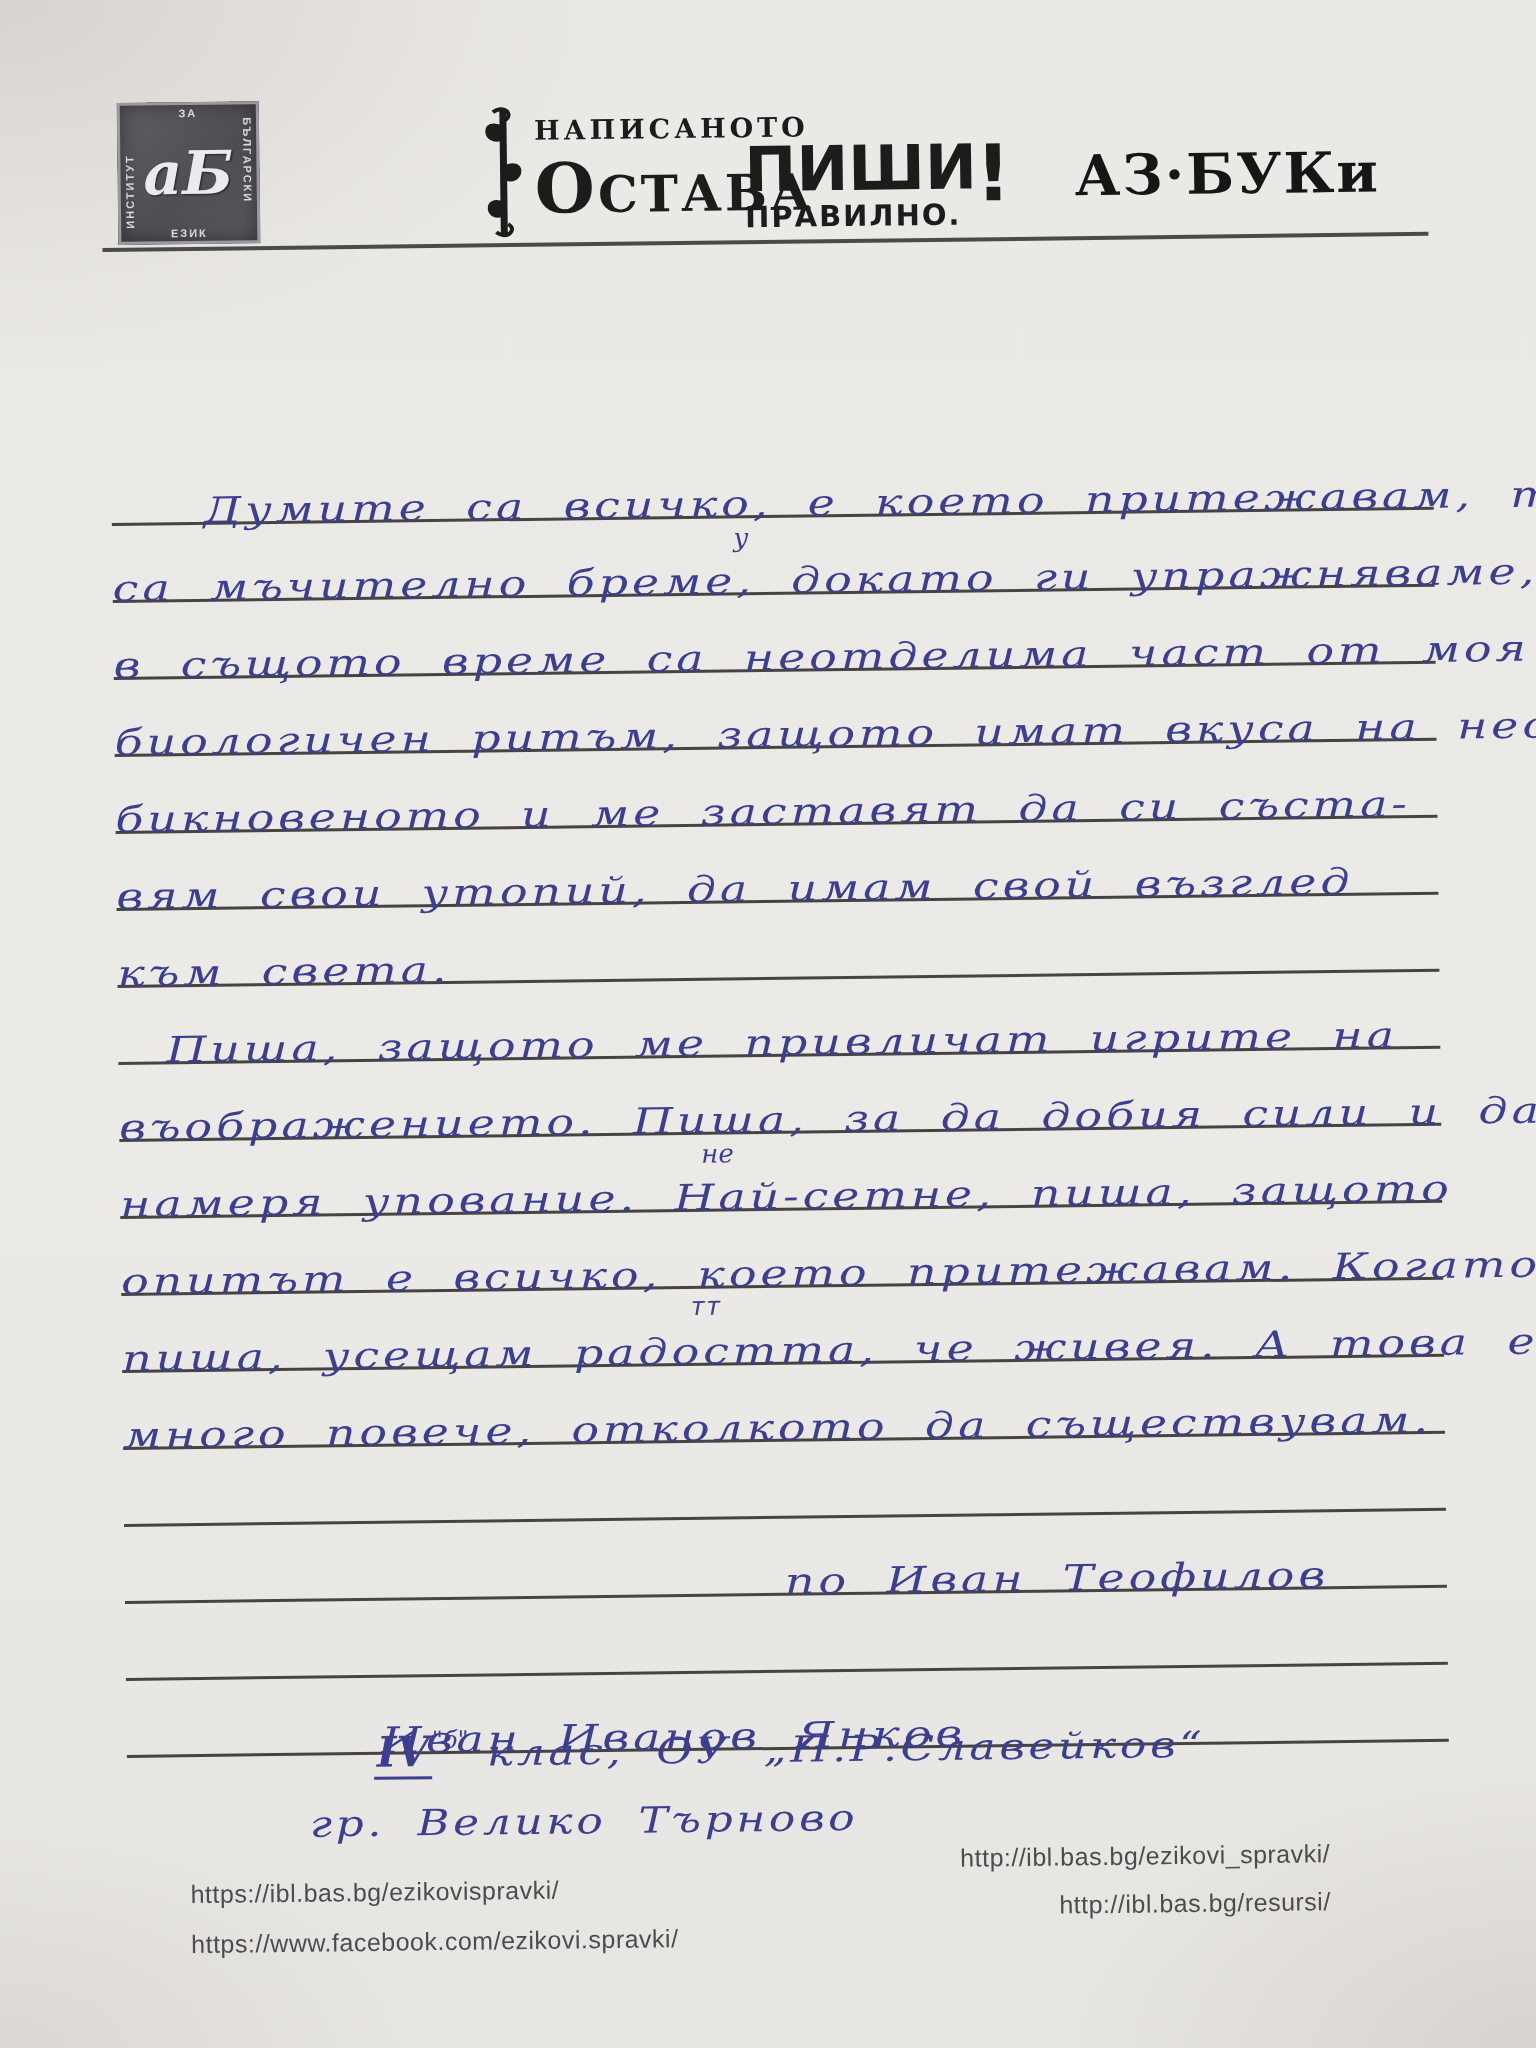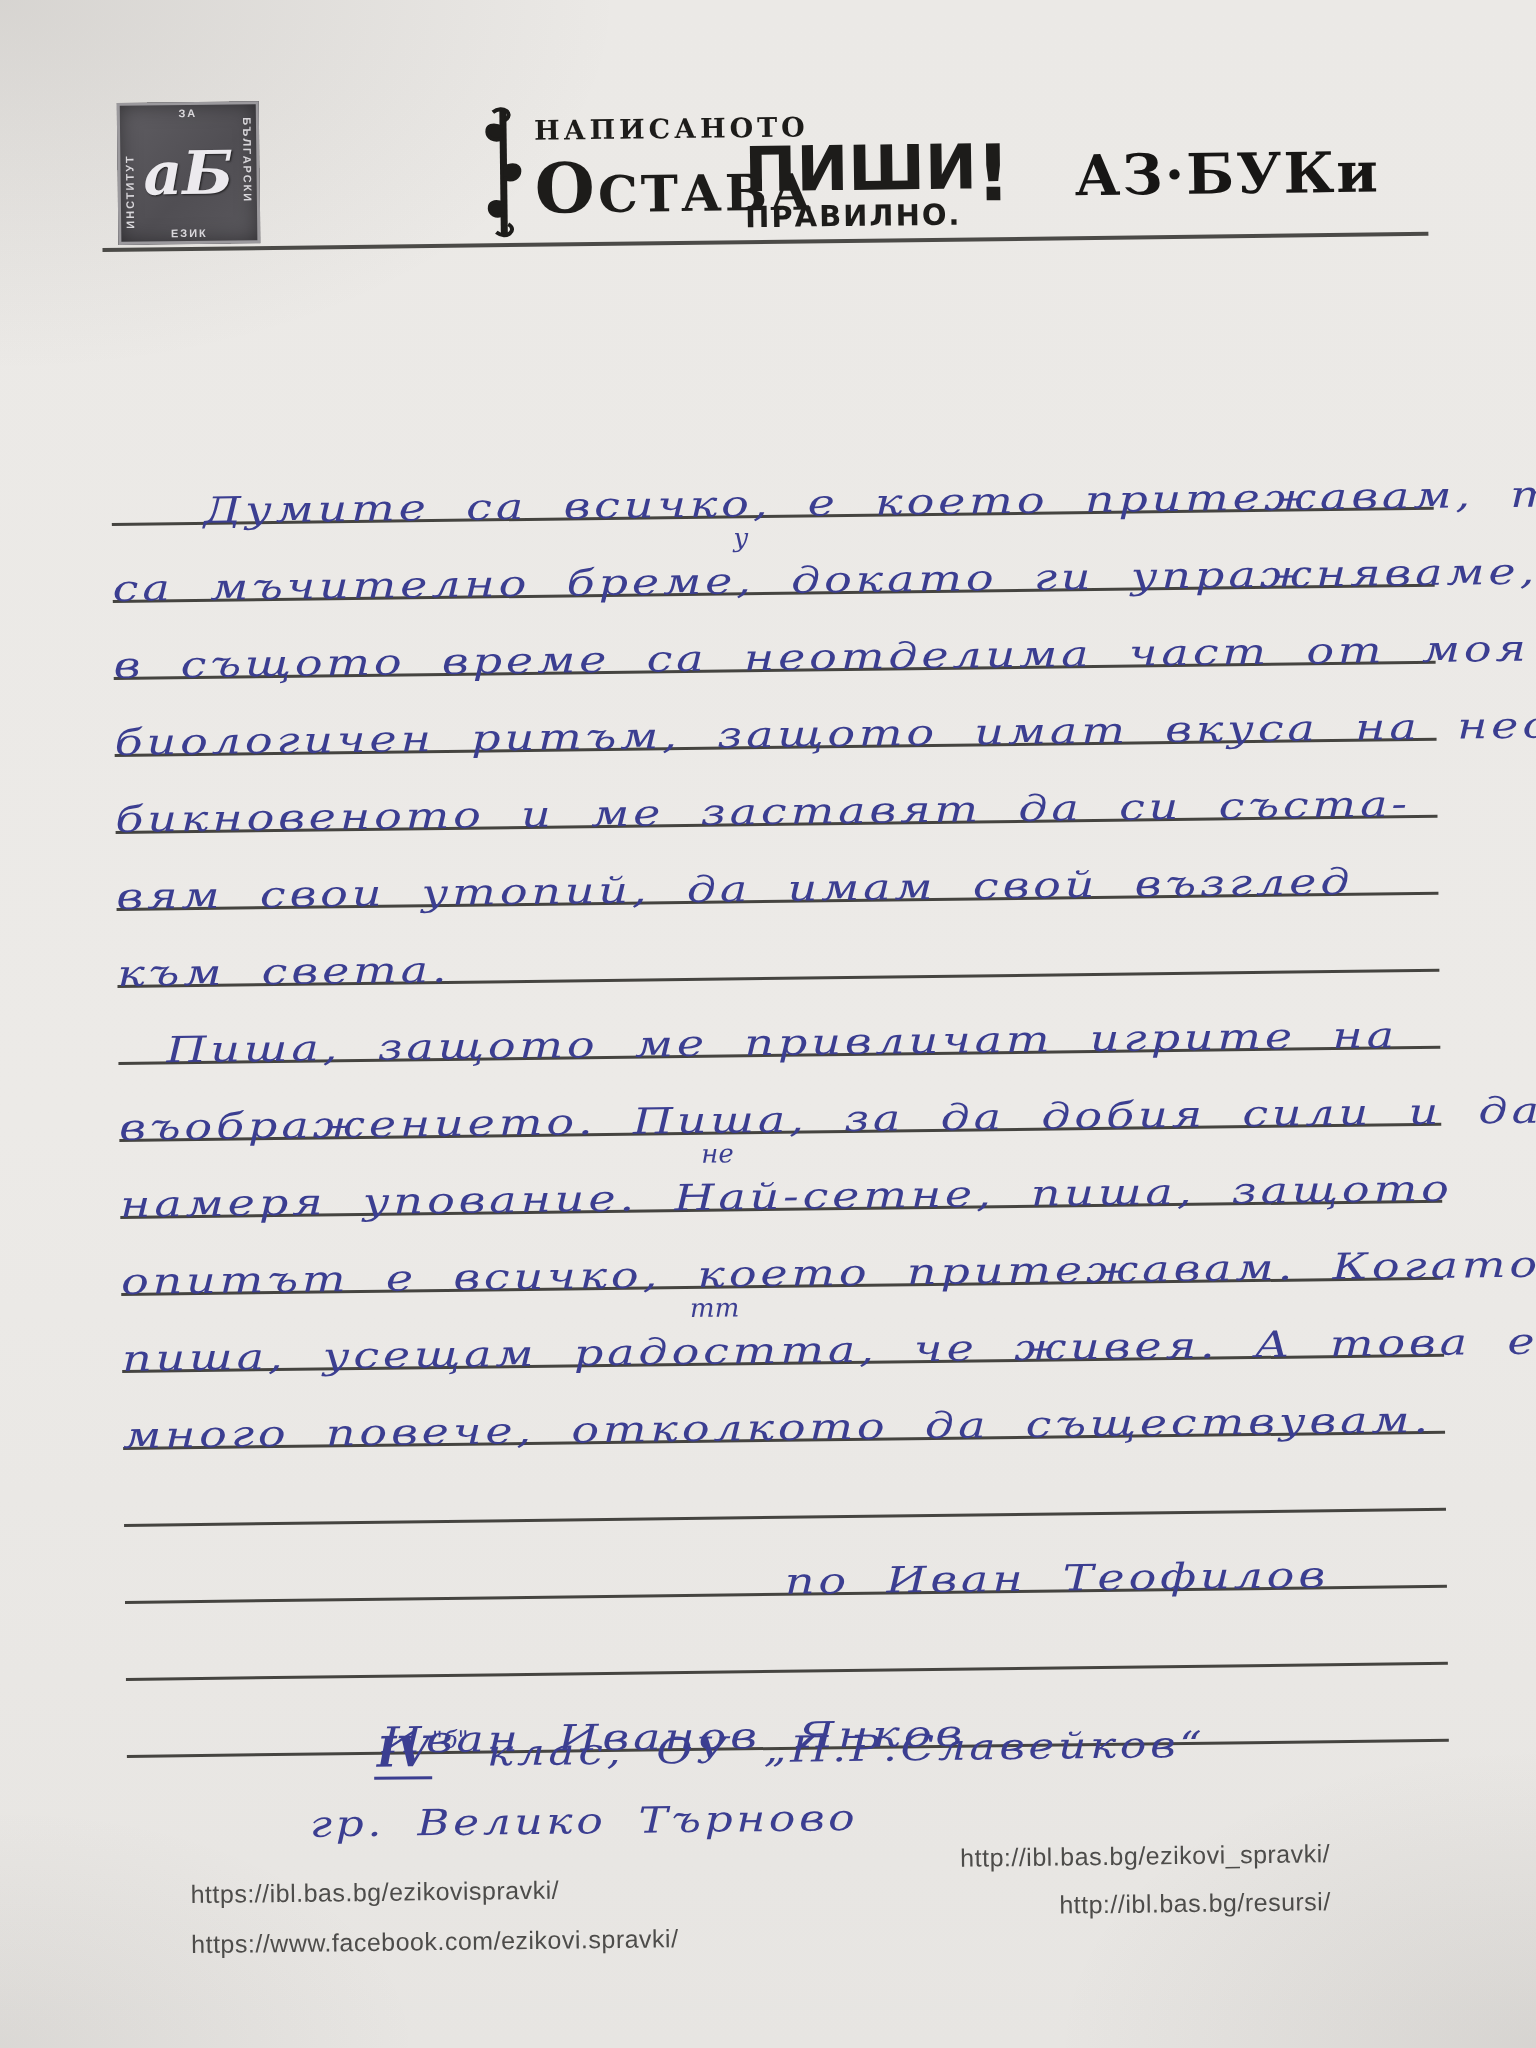--- a/index.html
+++ b/index.html
@@ -134,21 +134,21 @@
         </div>
         <div class="hw-row">
           <span class="hw-text">намеря упование. Най-сетне, пиша, защото</span>
           <span class="hw-sup" style="left: 44%;">не</span>
         </div>
         <div class="hw-row">
           <span class="hw-text">опитът е всичко, което притежавам. Когато</span>
         </div>
         <div class="hw-row">
           <span class="hw-text">пиша, усещам радостта, че живея. А това е</span>
-          <span class="hw-sup" style="left: 43%;">тт</span>
+          <span class="hw-sup" style="left: 43%; font-family: Liberation Mono, monospace;">тт</span>
         </div>
         <div class="hw-row">
           <span class="hw-text">много повече, отколкото да съществувам.</span>
         </div>
         <div class="hw-row"></div>
         <div class="hw-row right">
           <span class="hw-text">по Иван Теофилов</span>
         </div>
         <div class="hw-row"></div>
         <div class="hw-row">

